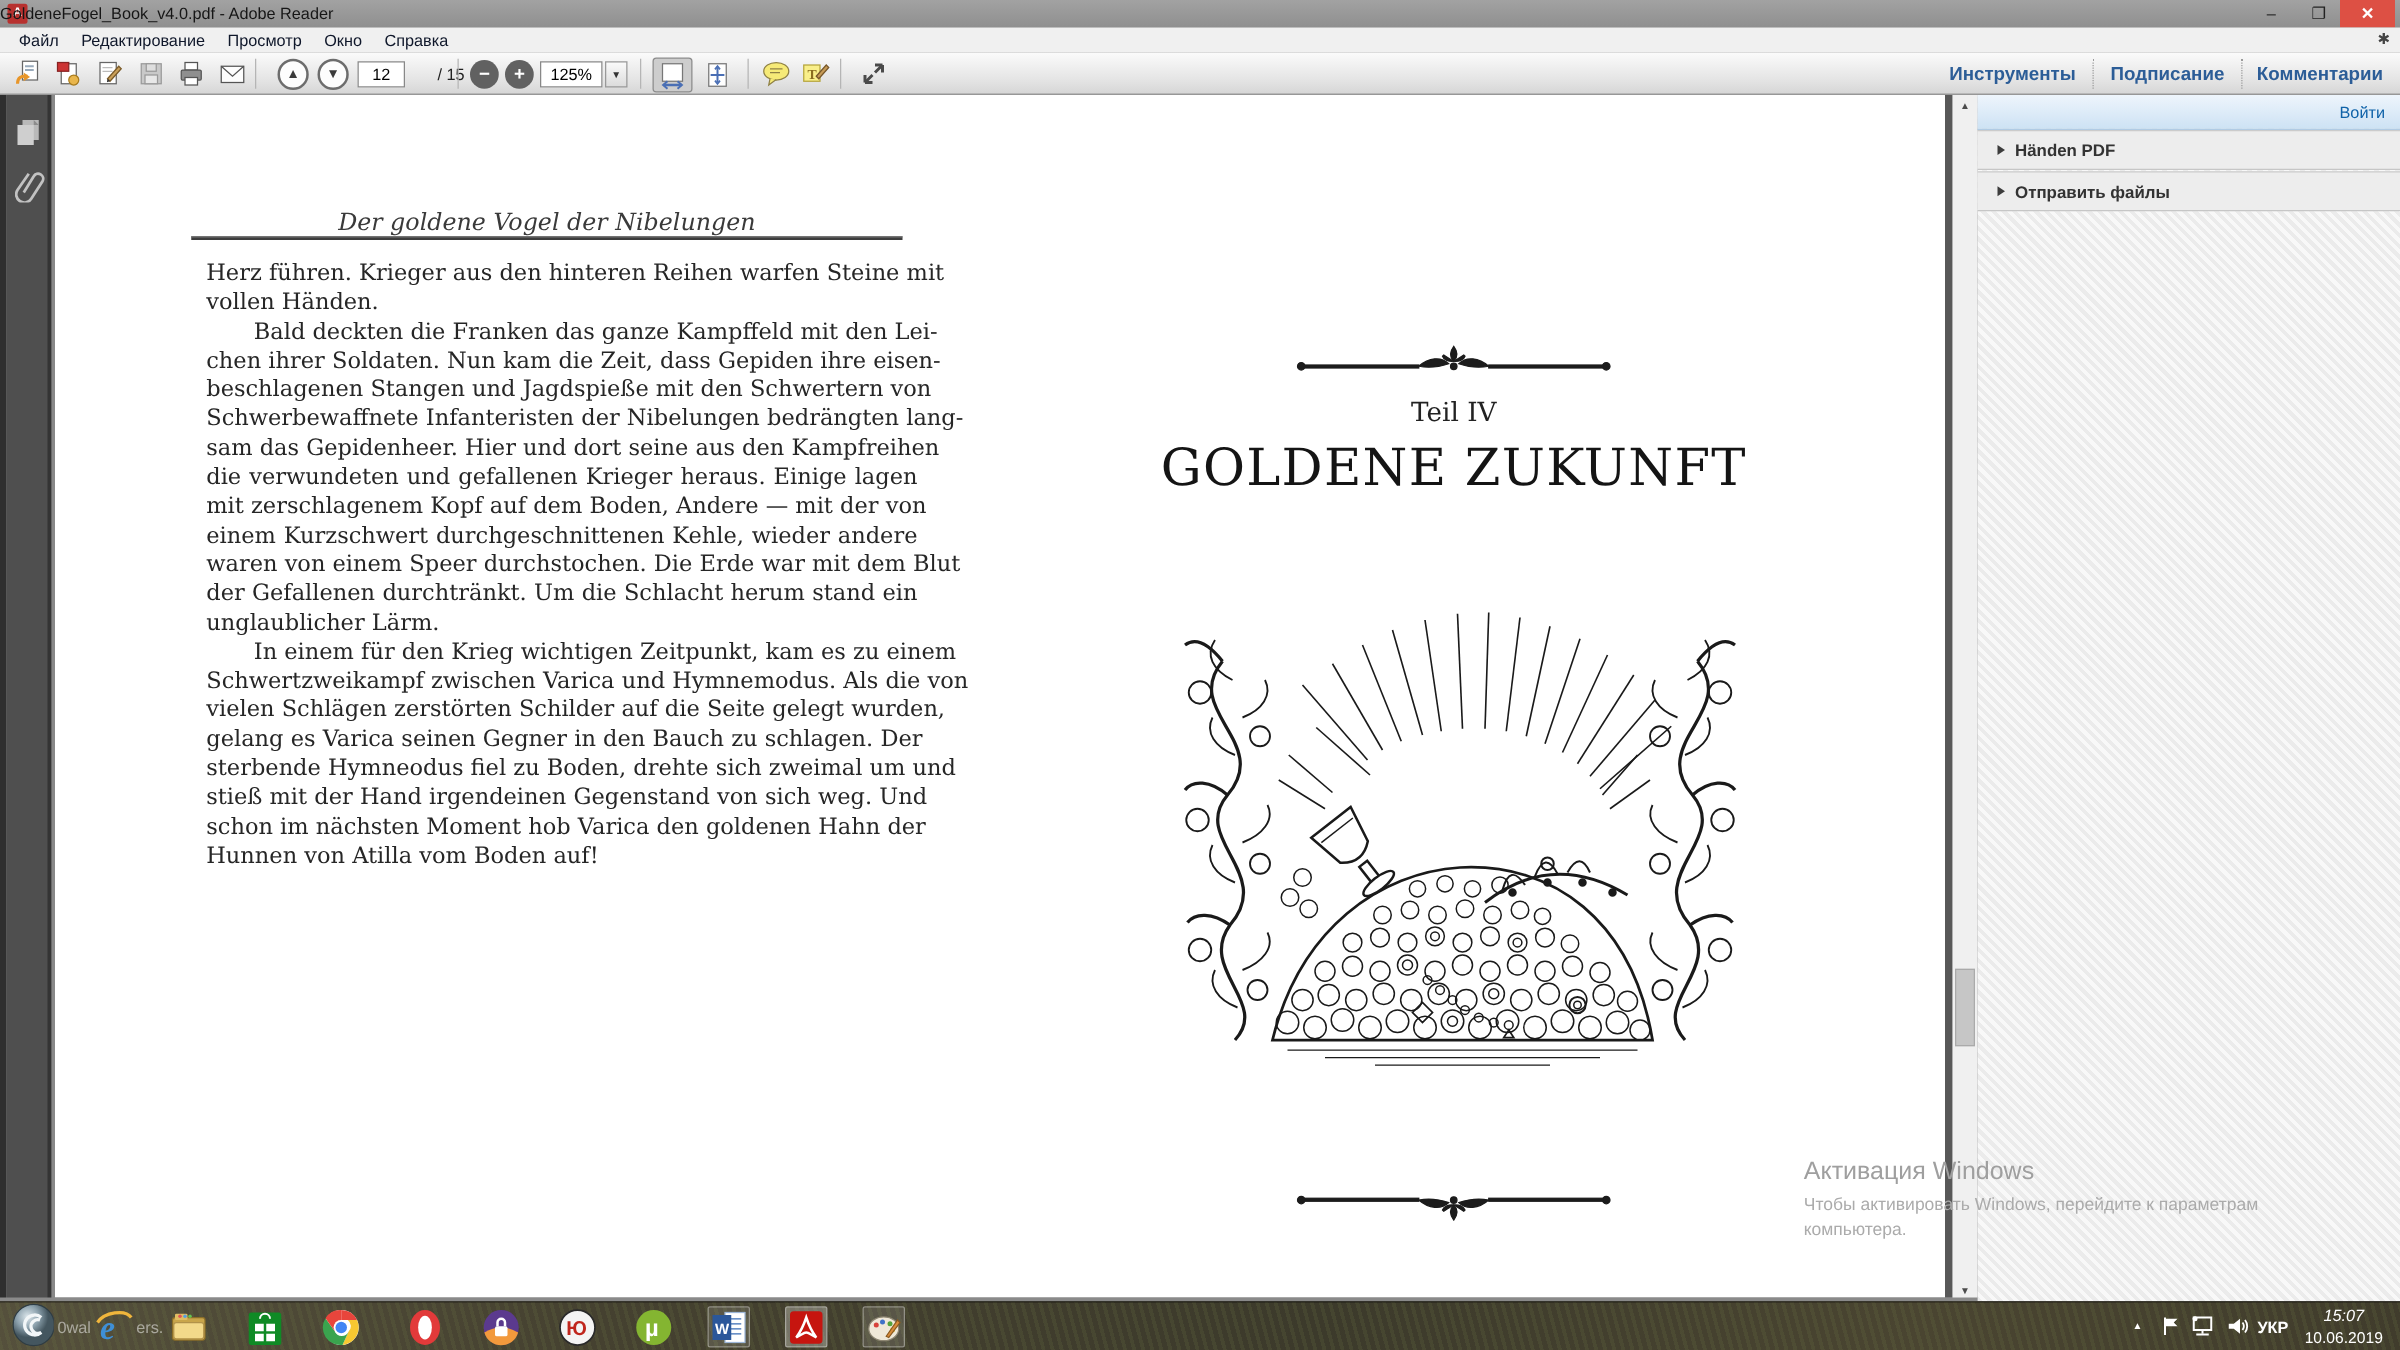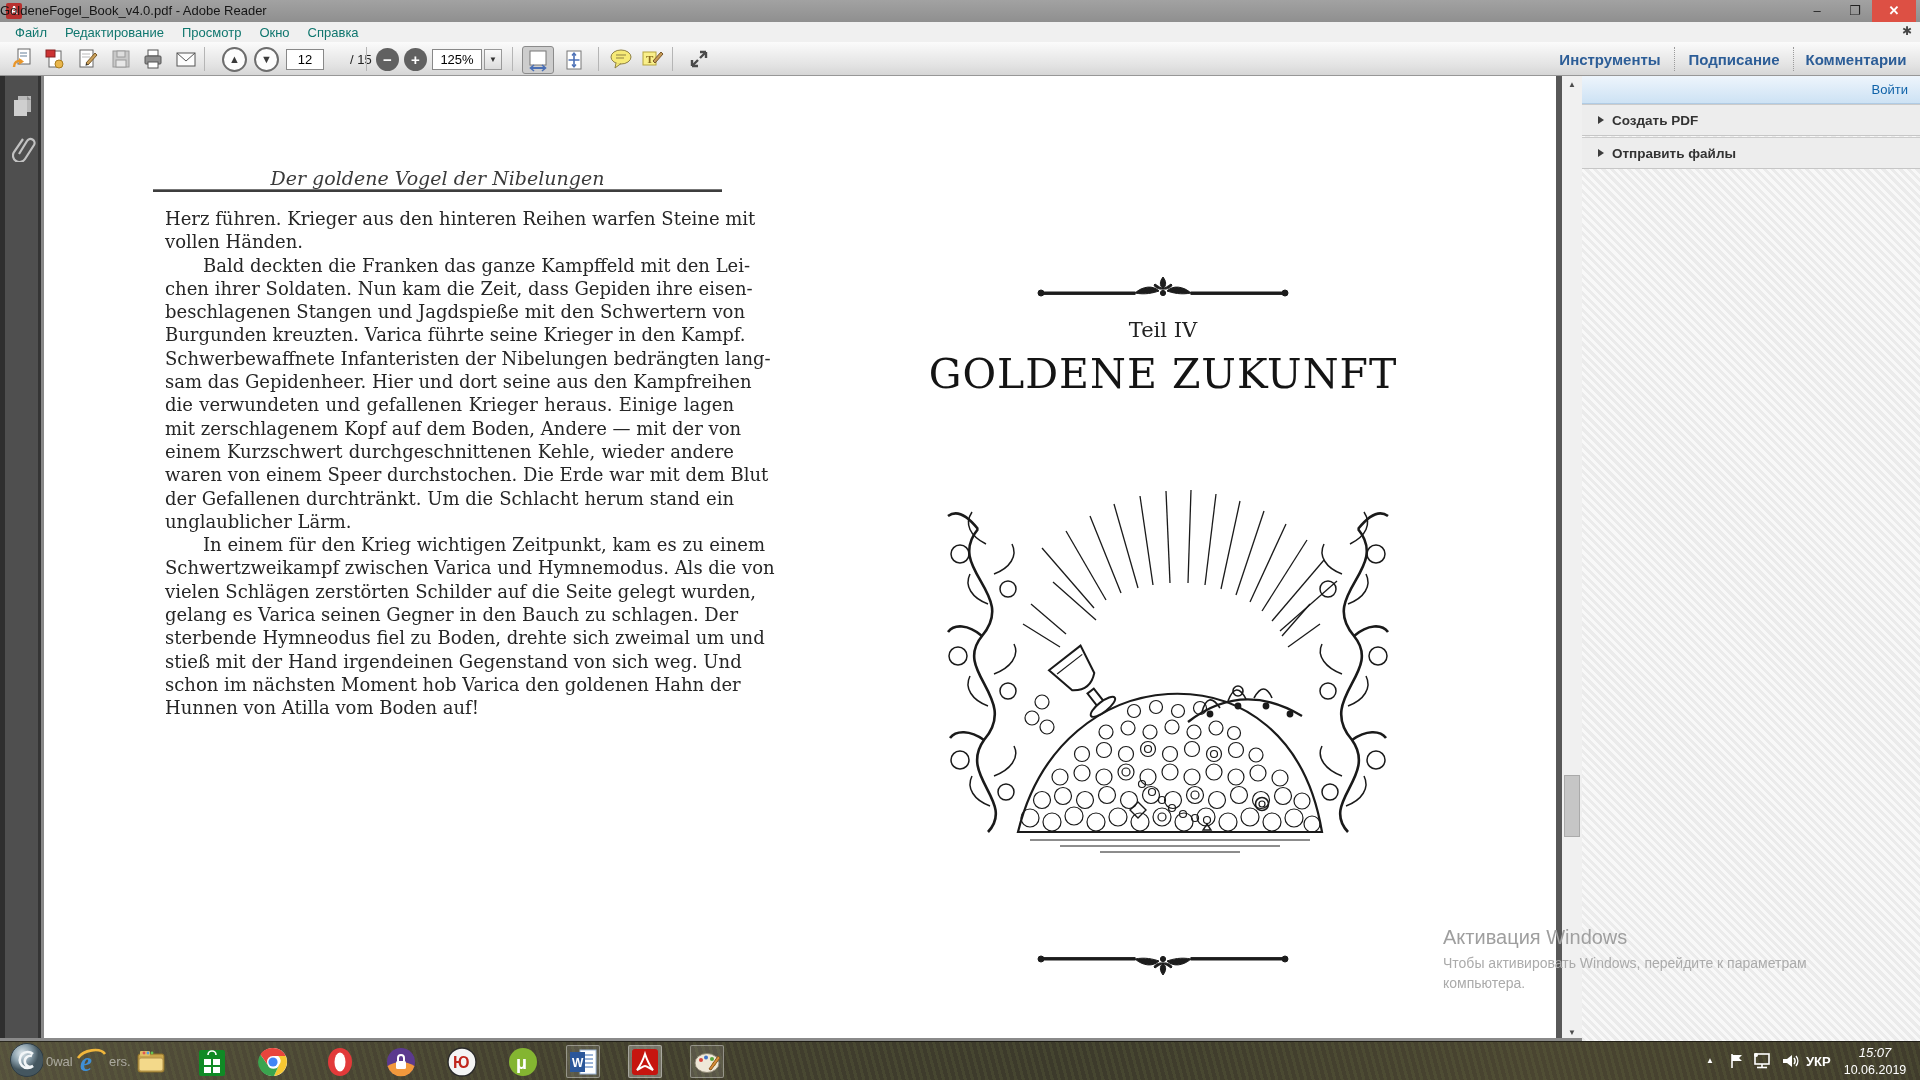--- a/index.html
+++ b/index.html
@@ -10,21 +10,21 @@
   .titlebar { position:absolute; left:0; top:0; width:1920px; height:22px; background:linear-gradient(#a2a2a2,#8f8f8f); }
   .titlebar .app-ico { position:absolute; left:6px; top:3px; width:16px; height:16px; background:#b8312f; border-radius:2px; color:#fff; font-size:10px; font-weight:bold; text-align:center; line-height:16px; }
   .titlebar .title { position:absolute; left:0; right:0; top:3px; text-align:left; font-size:13px; color:#161616; }
   .winbtn { position:absolute; top:0; height:22px; text-align:center; color:#222; font-size:13px; line-height:21px; cursor:default; }
   .btn-min { left:1800px; width:34px; }
   .btn-restore { left:1838px; width:34px; }
   .btn-close { left:1872px; width:44px; background:#dd5044; color:#fff; font-weight:bold; }
 
   
   .menubar { position:absolute; left:0; top:22px; width:1920px; height:20px; background:#f0f0f0; display:flex; align-items:center; padding-left:6px; }
-  .menu-item { font-size:13px; color:#0f766e; padding:1px 9px; }
+  .menu-item { font-size:13px; color:#0f172a; padding:1px 9px; }
   .pin-ico { position:absolute; right:8px; top:2px; font-size:12px; color:#444; }
 
   
   .toolbar { position:absolute; left:0; top:42px; width:1920px; height:34px; background:linear-gradient(#fbfbfb,#e3e3e3 70%,#d6d6d6); border-bottom:1px solid #979797; }
   .tb { position:absolute; top:4px; height:26px; display:flex; align-items:center; justify-content:center; }
   .tb-btn { width:30px; border-radius:3px; }
   .tb-sep { position:absolute; top:5px; width:1px; height:24px; background:#b5b5b5; }
   .pagebox { position:absolute; left:286px; top:7px; width:38px; height:21px; border:1px solid #888; background:#fff; font-size:13px; text-align:center; font-family:"Liberation Sans",sans-serif; }
   .pagetotal { position:absolute; left:350px; top:10px; font-size:13px; color:#222; }
   .circbtn { width:25px; height:25px; border-radius:50%; border:2px solid #6d6d6d; background:#fdfdfd; color:#3a3a3a; font-size:11px; display:flex; align-items:center; justify-content:center; }
@@ -245,21 +245,20 @@
   <div class="doc-area"></div>
 
   <div class="run-head">Der goldene Vogel der Nibelungen</div>
   <div class="run-rule"></div>
   <div class="bodytext">
     <div class="line">Herz führen. Krieger aus den hinteren Reihen warfen Steine mit</div>
     <div class="line last">vollen Händen.</div>
     <div class="line indent">Bald deckten die Franken das ganze Kampffeld mit den Lei-</div>
     <div class="line">chen ihrer Soldaten. Nun kam die Zeit, dass Gepiden ihre eisen-</div>
     <div class="line">beschlagenen Stangen und Jagdspieße mit den Schwertern von</div>
-    <div class="line">Burgunden kreuzten. Varica führte seine Krieger in den Kampf.</div>
     <div class="line">Schwerbewaffnete Infanteristen der Nibelungen bedrängten lang-</div>
     <div class="line">sam das Gepidenheer. Hier und dort seine aus den Kampfreihen</div>
     <div class="line">die verwundeten und gefallenen Krieger heraus. Einige lagen</div>
     <div class="line">mit zerschlagenem Kopf auf dem Boden, Andere — mit der von</div>
     <div class="line">einem Kurzschwert durchgeschnittenen Kehle, wieder andere</div>
     <div class="line">waren von einem Speer durchstochen. Die Erde war mit dem Blut</div>
     <div class="line">der Gefallenen durchtränkt. Um die Schlacht herum stand ein</div>
     <div class="line last">unglaublicher Lärm.</div>
     <div class="line indent">In einem für den Krieg wichtigen Zeitpunkt, kam es zu einem</div>
     <div class="line">Schwertzweikampf zwischen Varica und Hymnemodus. Als die von</div>
@@ -496,21 +495,21 @@
     <div class="v-thumb"></div>
     <div class="v-arrow" style="top:948px;">▼</div>
   </div>
 
   <div class="tools-panel">
     <div class="signin-bar">
       <span class="signin-link">Войти</span>
     </div>
     <div class="panel-row" style="top:28px;">
       <span class="row-arrow"></span>
-      <span>Создать PDF</span>
+      <span>Händen PDF</span>
     </div>
     <div class="panel-row" style="top:61px;">
       <span class="row-arrow"></span>
       <span>Отправить файлы</span>
     </div>
   </div>
 
   <div class="watermark">
     <div class="wm-title">Активация Windows</div>
     <div class="wm-body">

